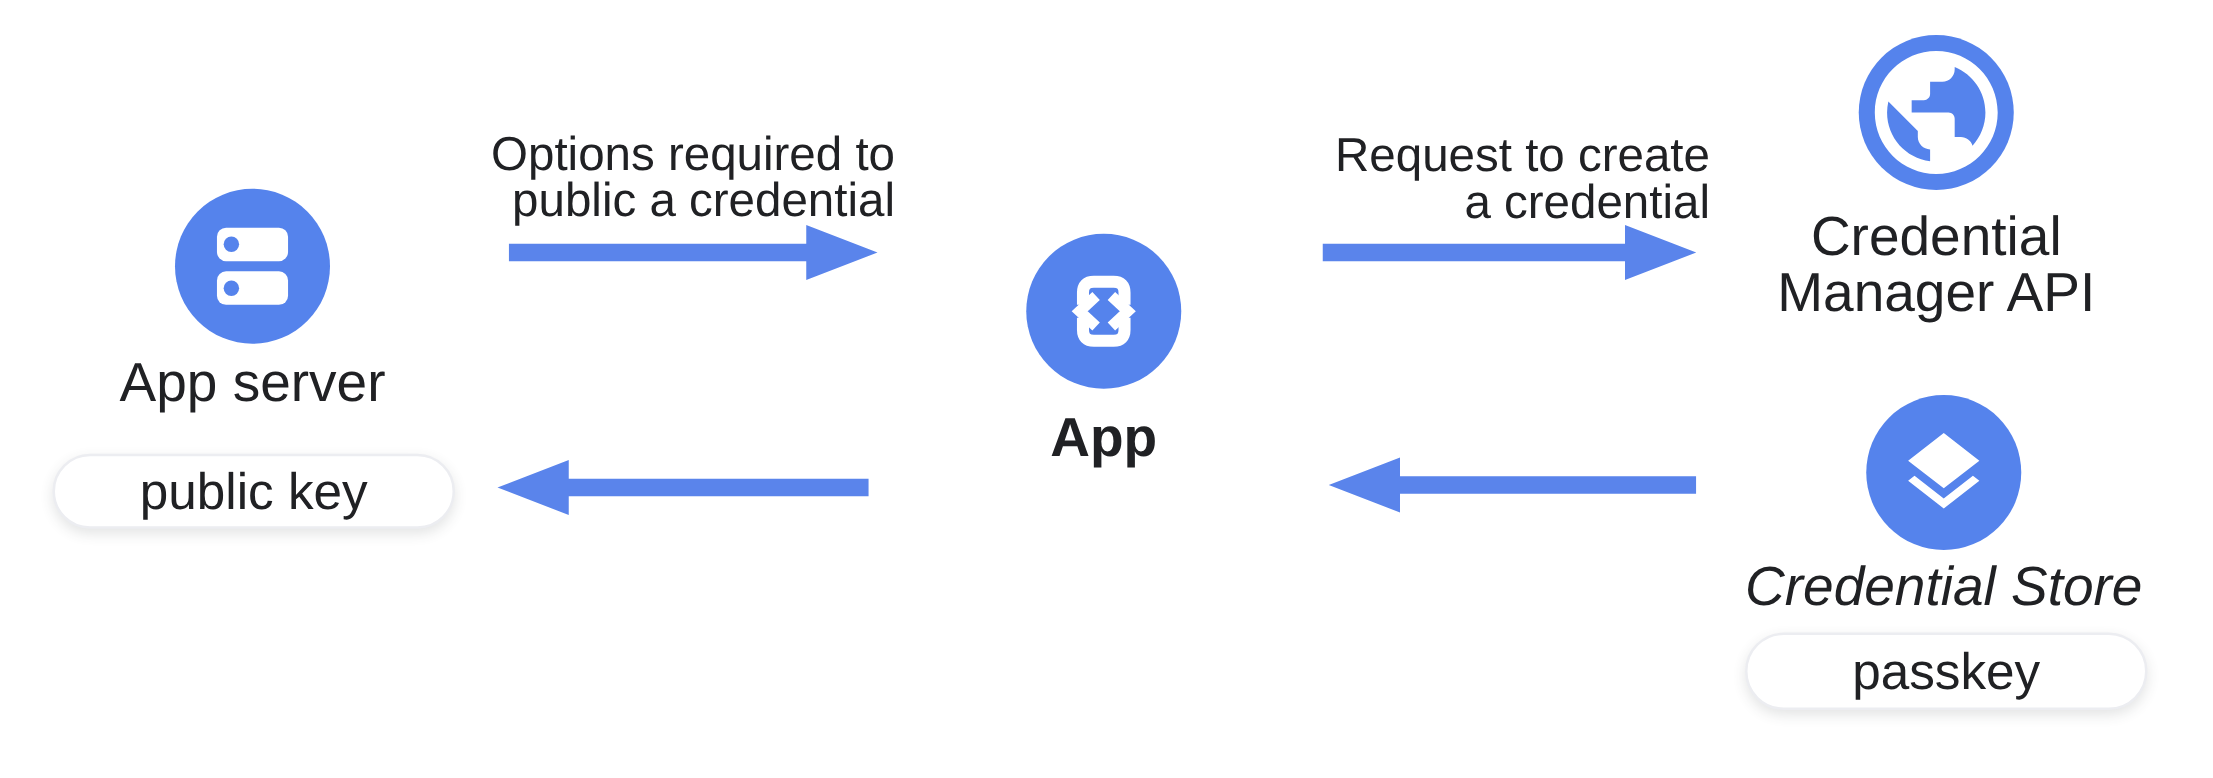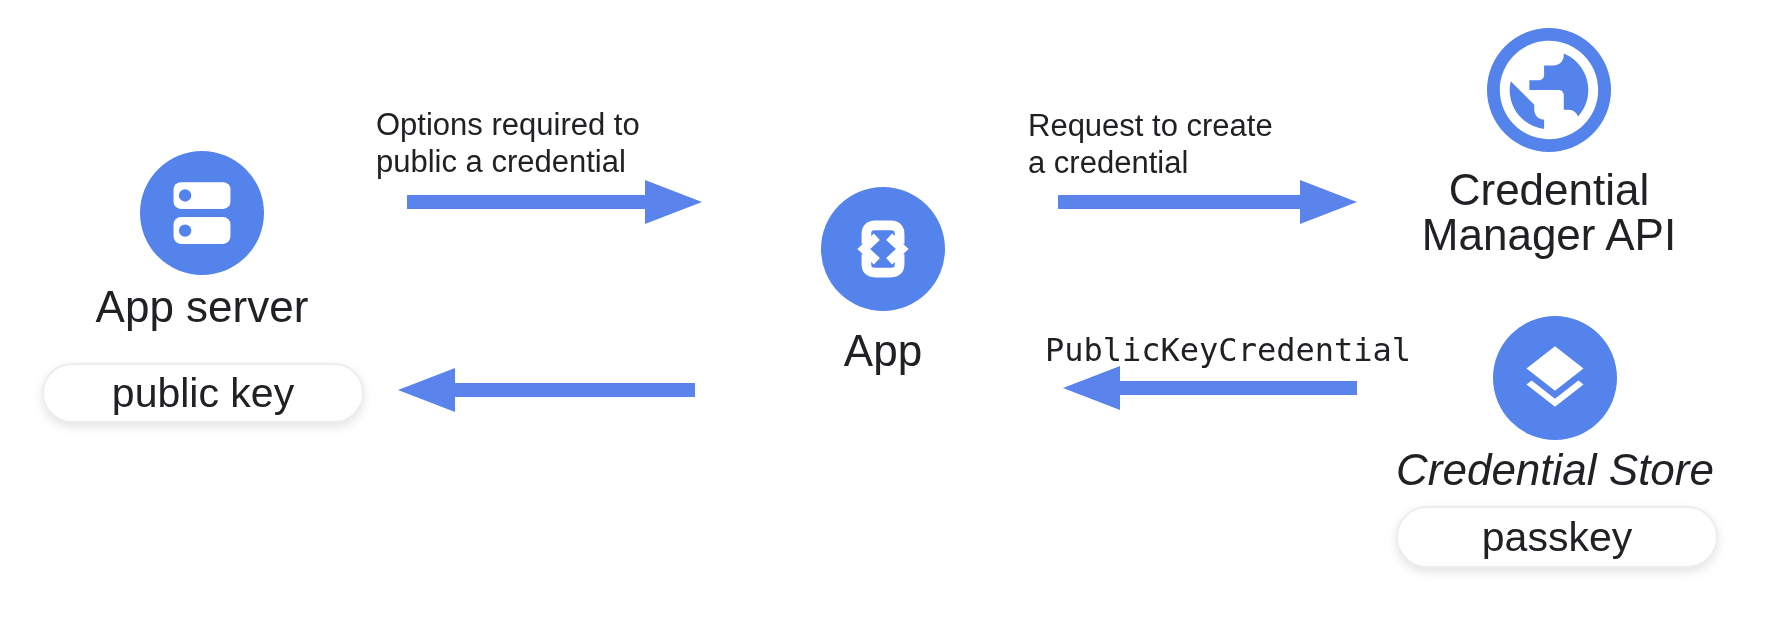--- a/index.html
+++ b/index.html
@@ -12,22 +12,22 @@
   .canvas{position:relative;width:1770px;height:622px;background:#fff;overflow:hidden;
           font-family:"Liberation Sans",sans-serif;color:var(--text);}
   .circle{position:absolute;width:124px;height:124px;border-radius:50%;
           background:var(--node-blue);display:flex;align-items:center;justify-content:center;}
   .icon-white{fill:#ffffff;}
   .icon-dot{fill:var(--node-blue);}
   .icon-stroke{stroke:#ffffff;fill:none;}
   .node-label{position:absolute;width:320px;text-align:center;
               font-size:44px;line-height:42px;font-weight:500;color:var(--text);}
   .node-label.two-line{line-height:45px;}
-  .flow-label{position:absolute;width:340px;text-align:left;
-              font-size:31px;line-height:37px;font-weight:400;color:var(--text);}
+  .flow-label{position:absolute;width:340px;text-align:right;
+              font-size:38px;line-height:37px;font-weight:400;color:var(--text);}
   .mono-label{position:absolute;width:420px;text-align:center;
               font-family:"DejaVu Sans Mono","Liberation Mono",monospace;
               font-size:32px;line-height:37px;color:var(--text);}
   .pill{position:absolute;box-sizing:border-box;background:#ffffff;
         border:2px solid var(--pill-border);border-radius:34px;
         box-shadow:0 4px 10px rgba(60,64,67,.14);
         display:flex;align-items:center;justify-content:center;
         font-size:41px;font-weight:500;color:var(--text);}
   .arrow{position:absolute;}
   .arrow polygon{fill:var(--arrow-blue);}
@@ -57,21 +57,21 @@
   </svg>
 
   <div class="circle" style="left:821px;top:187px;">
     <svg width="84" height="84" viewBox="0 0 48 48">
       <path class="icon-stroke" stroke-width="5.5" d="M14.5 21 V15.5 Q14.5 10.5 19.5 10.5 H28.5 Q33.5 10.5 33.5 15.5 V21"></path>
       <path class="icon-stroke" stroke-width="5.5" d="M14.5 27 V32.5 Q14.5 37.5 19.5 37.5 H28.5 Q33.5 37.5 33.5 32.5 V27"></path>
       <path class="icon-stroke" stroke-width="5" d="M20.5 31 L13 24 L20.5 17"></path>
       <path class="icon-stroke" stroke-width="5" d="M27.5 31 L35 24 L27.5 17"></path>
     </svg>
   </div>
-  <div class="node-label" style="left:723px;top:330px;">App</div>
+  <div class="node-label" style="left:723px;top:330px;font-weight:bold;">App</div>
 
   <div class="flow-label" style="left:1028px;top:107px;">
     <div>Request to create</div>
     <div>a credential</div>
   </div>
   <svg class="arrow" style="left:1058px;top:179px;" width="300" height="46">
     <polygon points="0,16 242,16 242,1 299,23 242,45 242,30 0,30"></polygon>
   </svg>
 
   <div class="circle" style="left:1487px;top:28px;">
@@ -81,21 +81,20 @@
   </div>
   <div class="node-label two-line" style="left:1389px;top:167px;">
     <div>Credential</div>
     <div>Manager API</div>
   </div>
 
   <svg class="arrow" style="left:395px;top:367px;" width="300" height="46">
     <polygon points="300,16 60,16 60,1 3,23 60,45 60,30 300,30"></polygon>
   </svg>
 
-  <div class="mono-label" style="left:1018px;top:332px;">PublicKeyCredential</div>
   <svg class="arrow" style="left:1060px;top:365px;" width="297" height="46">
     <polygon points="297,16 60,16 60,1 3,23 60,45 60,30 297,30"></polygon>
   </svg>
 
   <div class="circle" style="left:1493px;top:316px;">
     <svg width="76" height="76" viewBox="0 0 24 24">
       <path class="icon-white" d="M11.99 18.54l-7.37-5.73L3 14.07l9 7 9-7-1.63-1.27-7.38 5.74zM12 16l7.36-5.73L21 9l-9-7-9 7 1.63 1.27L12 16z"></path>
     </svg>
   </div>
   <div class="node-label" style="left:1395px;top:449px;font-style:italic;">Credential Store</div>

